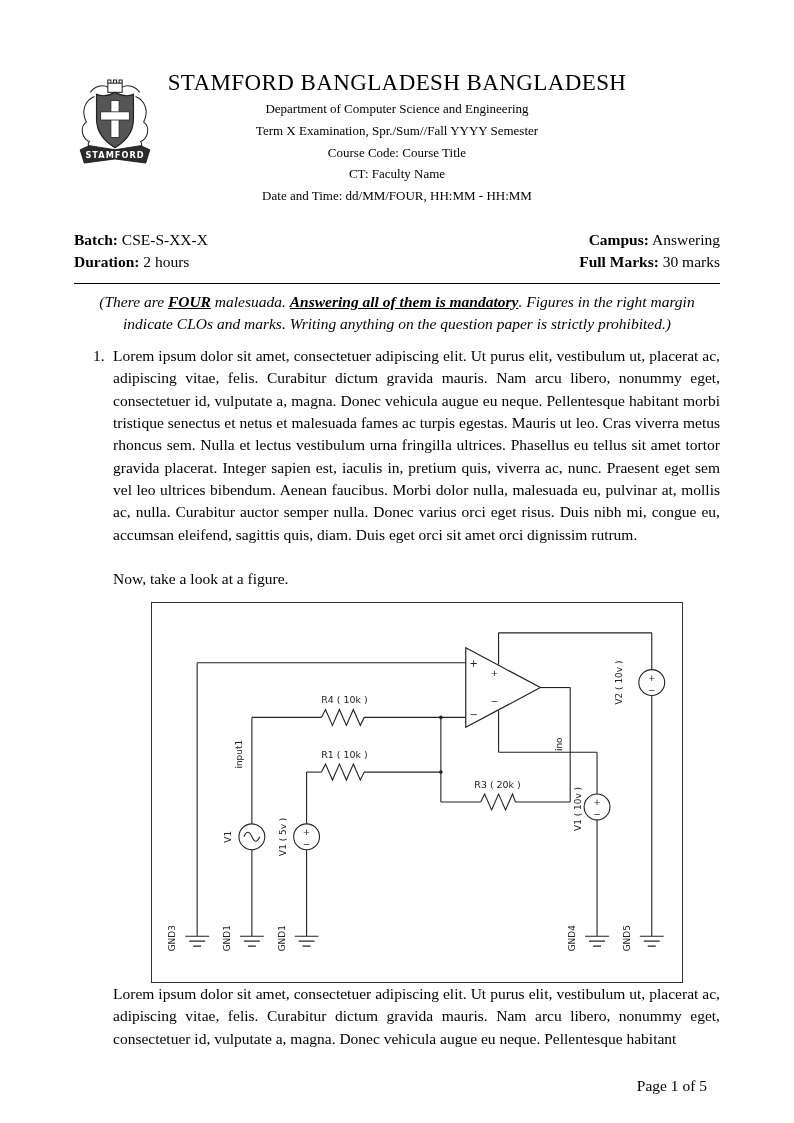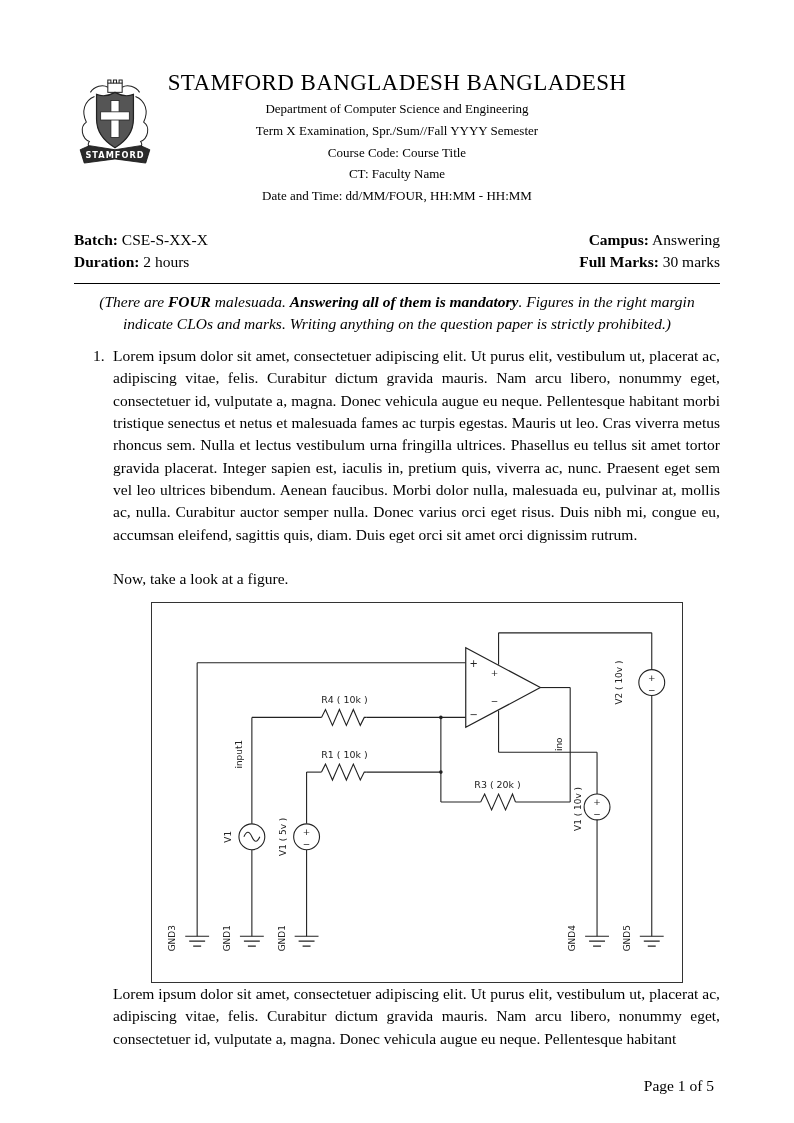--- a/index.html
+++ b/index.html
@@ -11,31 +11,31 @@
   }
   .doc-header { position:relative; padding-top:68px; text-align:center; }
   .logo { position:absolute; left:0; top:78px; width:82px; height:94px; }
   .doc-title { margin:0; font-size:23px; line-height:30px; font-weight:400; letter-spacing:0.4px; }
   .hline { font-size:13px; line-height:21.8px; }
   .info-grid { display:flex; justify-content:space-between; margin-top:22px; }
   .info-right { text-align:right; }
   .info-row { line-height:22.3px; }
   .rule { border:none; border-top:1.6px solid #000; margin:9px 0 7px; }
   .notice { margin:0 0 10px; text-align:center; font-style:italic; }
-  .notice strong { font-weight:bold; }
+  .notice strong { font-weight:bold;text-decoration:underline; }
   .question { position:relative; padding-left:39px; margin-top:8px; }
   .qnum { position:absolute; left:19px; top:0; }
   .qbody { margin:0; text-align:justify; }
   .figure-intro { margin:22px 0 0; }
   .figure-wrap { margin:0; }
   .figure-box { width:532px; height:381px; border:1px solid #333; margin:12px auto 0; box-sizing:border-box; }
   .figure-box svg { display:block; width:100%; height:100%; }
   .fig-caption { text-align:center; margin:13px 0 15px; }
   .closing { margin:0; text-align:justify; }
-  .page-footer { position:absolute; right:80px; bottom:26px; }
+  .page-footer { position:absolute; right:87px; bottom:26px; }
   .circ-label { font-family:"DejaVu Sans", sans-serif; fill:#222; }
 </style>
 </head>
 <body>
 
 <div class="page">
 
   <header class="doc-header">
     <div class="logo">
       <svg viewBox="0 0 80 92">

